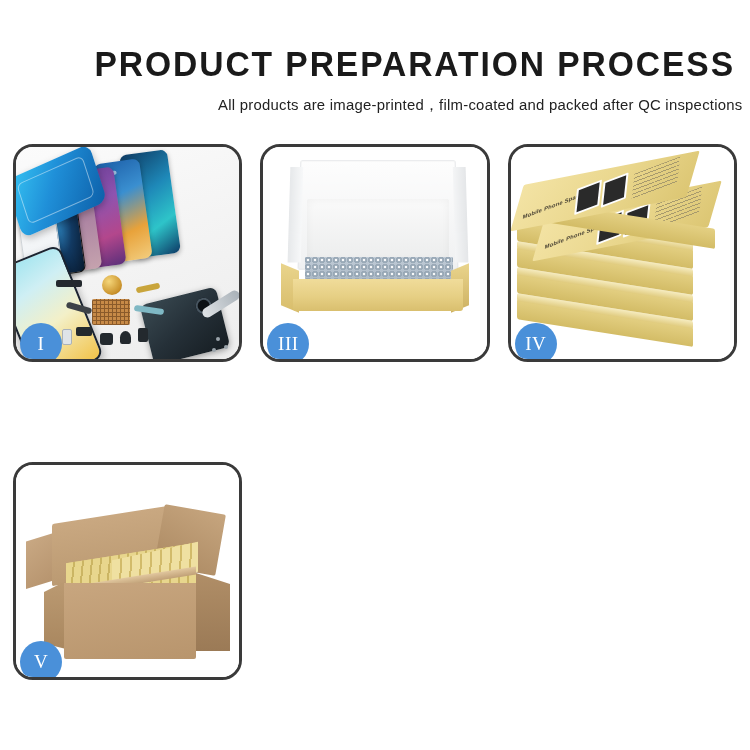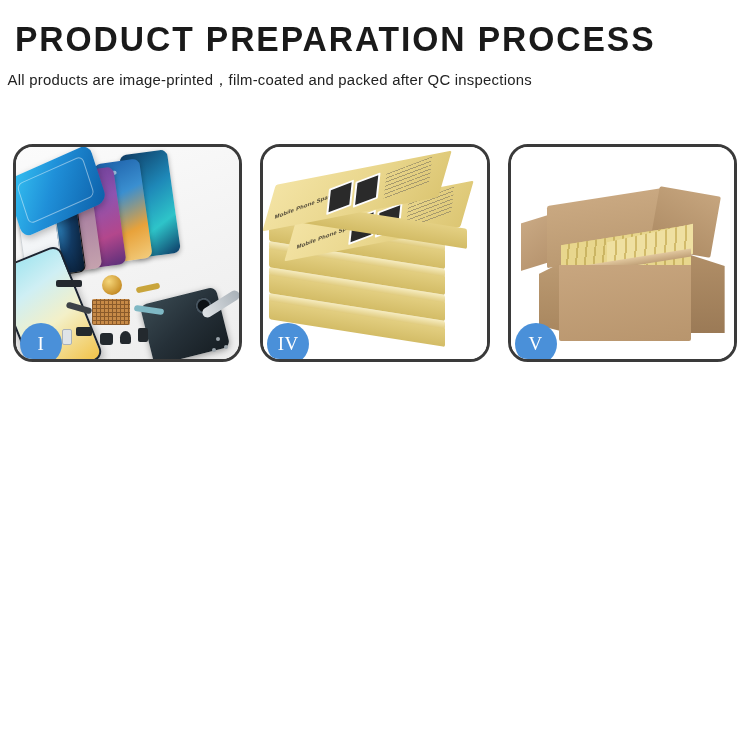--- a/index.html
+++ b/index.html
@@ -5,21 +5,21 @@
   html,body{margin:0;padding:0;}
   body{
     width:750px;height:750px;
     background:#ffffff;
     font-family:"Liberation Sans", sans-serif;
     overflow:hidden;
   }
   .page{position:relative;width:750px;height:750px;}
 
   
-  .header{padding-top:21px;text-align:left;}
+  .header{padding-top:46px;text-align:right;}
   .title{
     font-size:35px;
     font-weight:700;
     letter-spacing:2.0px;
     color:#1a1a1a;
     line-height:1;
     transform:scaleX(0.96);
     white-space:nowrap;
   }
   .subtitle{
@@ -261,20 +261,31 @@
         <div class="flex" style="left:118px;top:160px;width:30px;height:6px;transform:rotate(8deg);background:#7fb8c4;"></div>
         <div class="flex" style="left:50px;top:158px;width:26px;height:6px;transform:rotate(16deg);background:#3d4247;"></div>
         <div class="scr" style="left:200px;top:190px;"></div>
         <div class="scr" style="left:208px;top:198px;"></div>
         <div class="scr" style="left:196px;top:201px;"></div>
       </div>
       <div class="badge">I</div>
     </div>
 
 
+    <div class="panel">
+      <div class="scene p3">
+        <div class="m-lid"></div>
+        <div class="m-foam"></div>
+        <div class="m-inner"></div>
+        <div class="m-lflap"></div>
+        <div class="m-rflap"></div>
+        <div class="m-front"></div>
+      </div>
+      <div class="badge">III</div>
+    </div>
 
     <div class="panel">
       <div class="scene p4">
         <div class="stack">
 
           <div class="sbox sb-side" style="left:0px;top:148px;width:176px;height:20px;transform:skewY(9deg);"></div>
           <div class="sbox sb-edge" style="left:0px;top:142px;width:176px;height:8px;transform:skewY(9deg);"></div>
           <div class="sbox sb-side" style="left:0px;top:122px;width:176px;height:20px;transform:skewY(9deg);"></div>
           <div class="sbox sb-edge" style="left:0px;top:116px;width:176px;height:8px;transform:skewY(9deg);"></div>
           <div class="sbox sb-side" style="left:0px;top:96px;width:176px;height:20px;transform:skewY(9deg);"></div>

